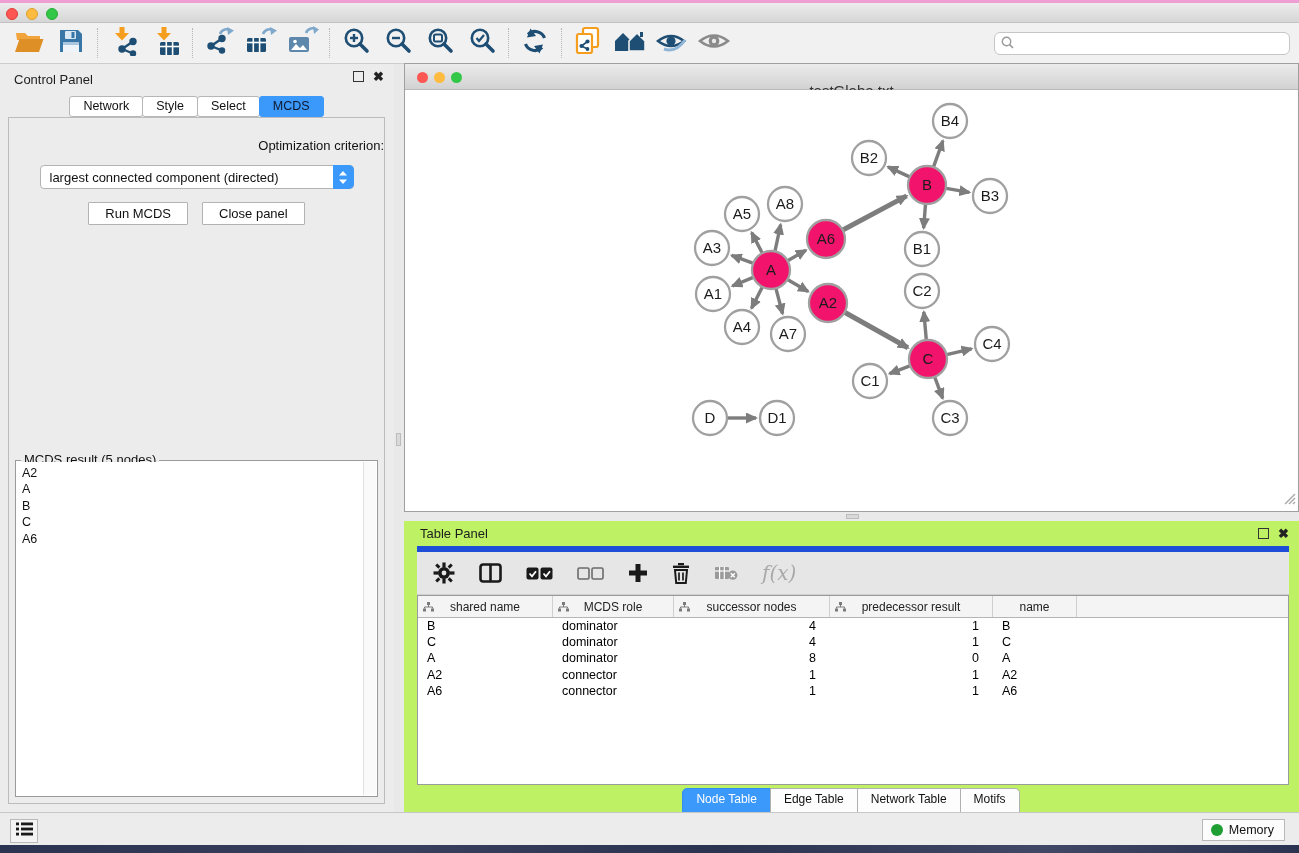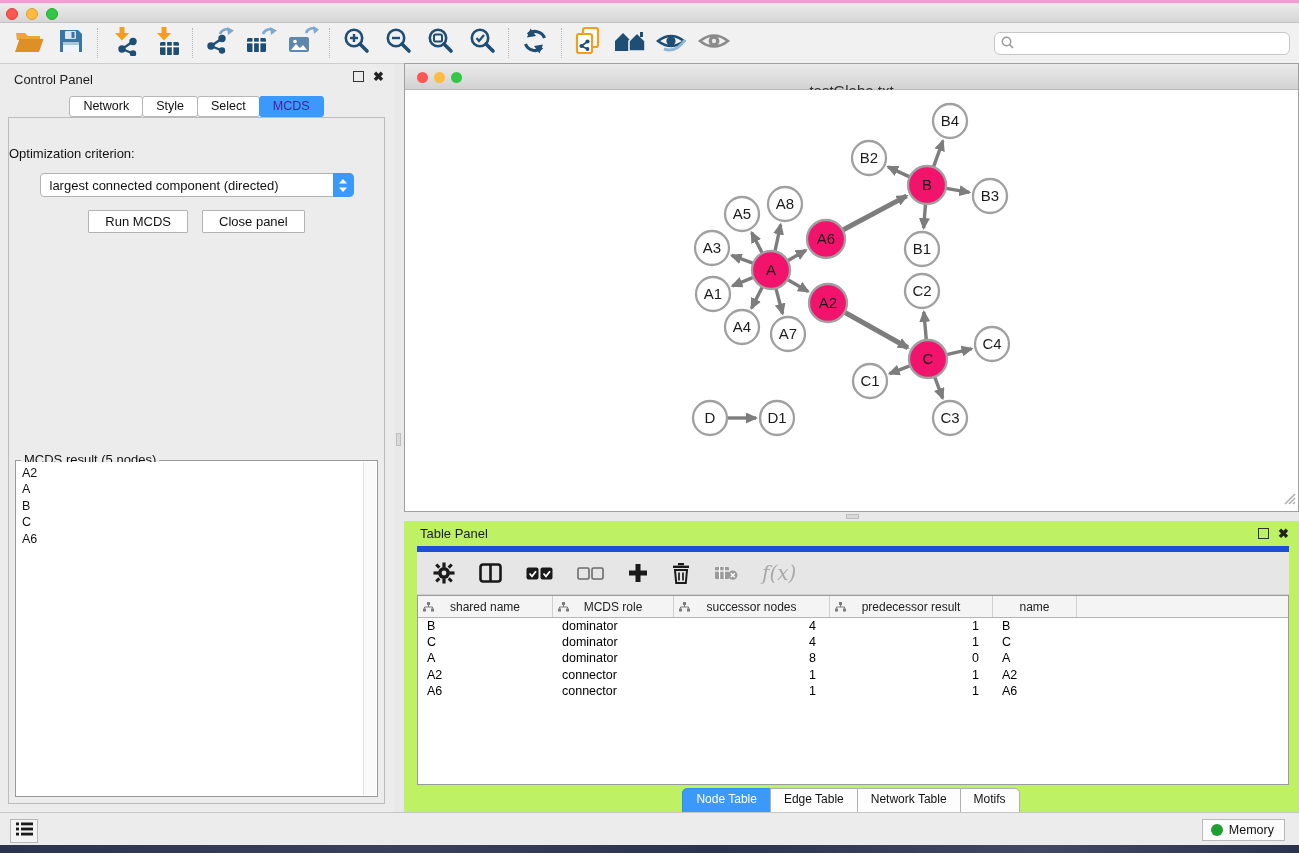--- a/index.html
+++ b/index.html
@@ -35,24 +35,24 @@
 
   
   .cpanel { position:absolute; left:0; top:64px; width:394px; bottom:41px; background:#ececec; }
   .cp-title { position:absolute; left:14px; top:8px; font-size:13px; color:#1d1d1d; }
   .panel-btns { position:absolute; right:10px; top:7px; display:flex; gap:9px; align-items:center; }
   .float-ico { width:11px; height:11px; border:1.6px solid #333; }
   .close-ico { font-size:13px; color:#222; line-height:11px; font-weight:bold; cursor:pointer; }
   .cp-tabs { position:absolute; top:32px; left:0; right:0; display:flex; justify-content:center; }
   .cp-tab { height:21px; line-height:19px; padding:0 13px; background:#fff; border:1px solid #b6b6b6;
     font-size:12.5px; color:#111; margin-left:-1px; border-radius:3px; cursor:pointer; }
-  .cp-tab.active { background:#3b99fc; border-color:#3b99fc; color:#4c1d95; }
+  .cp-tab.active { background:#3b99fc; border-color:#3b99fc; color:#0f172a; }
   .cp-body { position:absolute; left:8px; right:9px; top:53px; bottom:8px;
     border:1px solid #bcbcbc; background:#ececec; }
-  .opt-label { margin-top:28px; text-align:left; font-size:13px; color:#111; }
+  .opt-label { margin-top:20px; text-align:right; font-size:13px; color:#111; }
   .selectbox { position:relative; margin:12px auto 0; width:314px; height:24px; background:#fff;
     border:1px solid #b3b3b3; border-radius:4px; display:flex; align-items:center; cursor:pointer; }
   .selectbox .val { flex:1; font-size:13px; color:#111; padding-left:9px; white-space:nowrap; overflow:hidden; }
   .stepper { width:21px; height:24px; margin:-1px -1px -1px 0; background:#3b99fc;
     border-radius:0 5px 5px 0; display:flex; align-items:center; justify-content:center; }
   .btn-row { display:flex; justify-content:center; gap:14px; margin-top:13px; }
   .pbtn { height:23px; padding:0 16px; background:#fff; border:1px solid #b3b3b3; border-radius:1px;
     font-size:13px; color:#111; font-family:"Liberation Sans",sans-serif; cursor:pointer; }
   .groupbox { position:absolute; left:6px; right:6px; top:342px; bottom:6px;
     border:1px solid #9a9a9a; background:#fff; }

